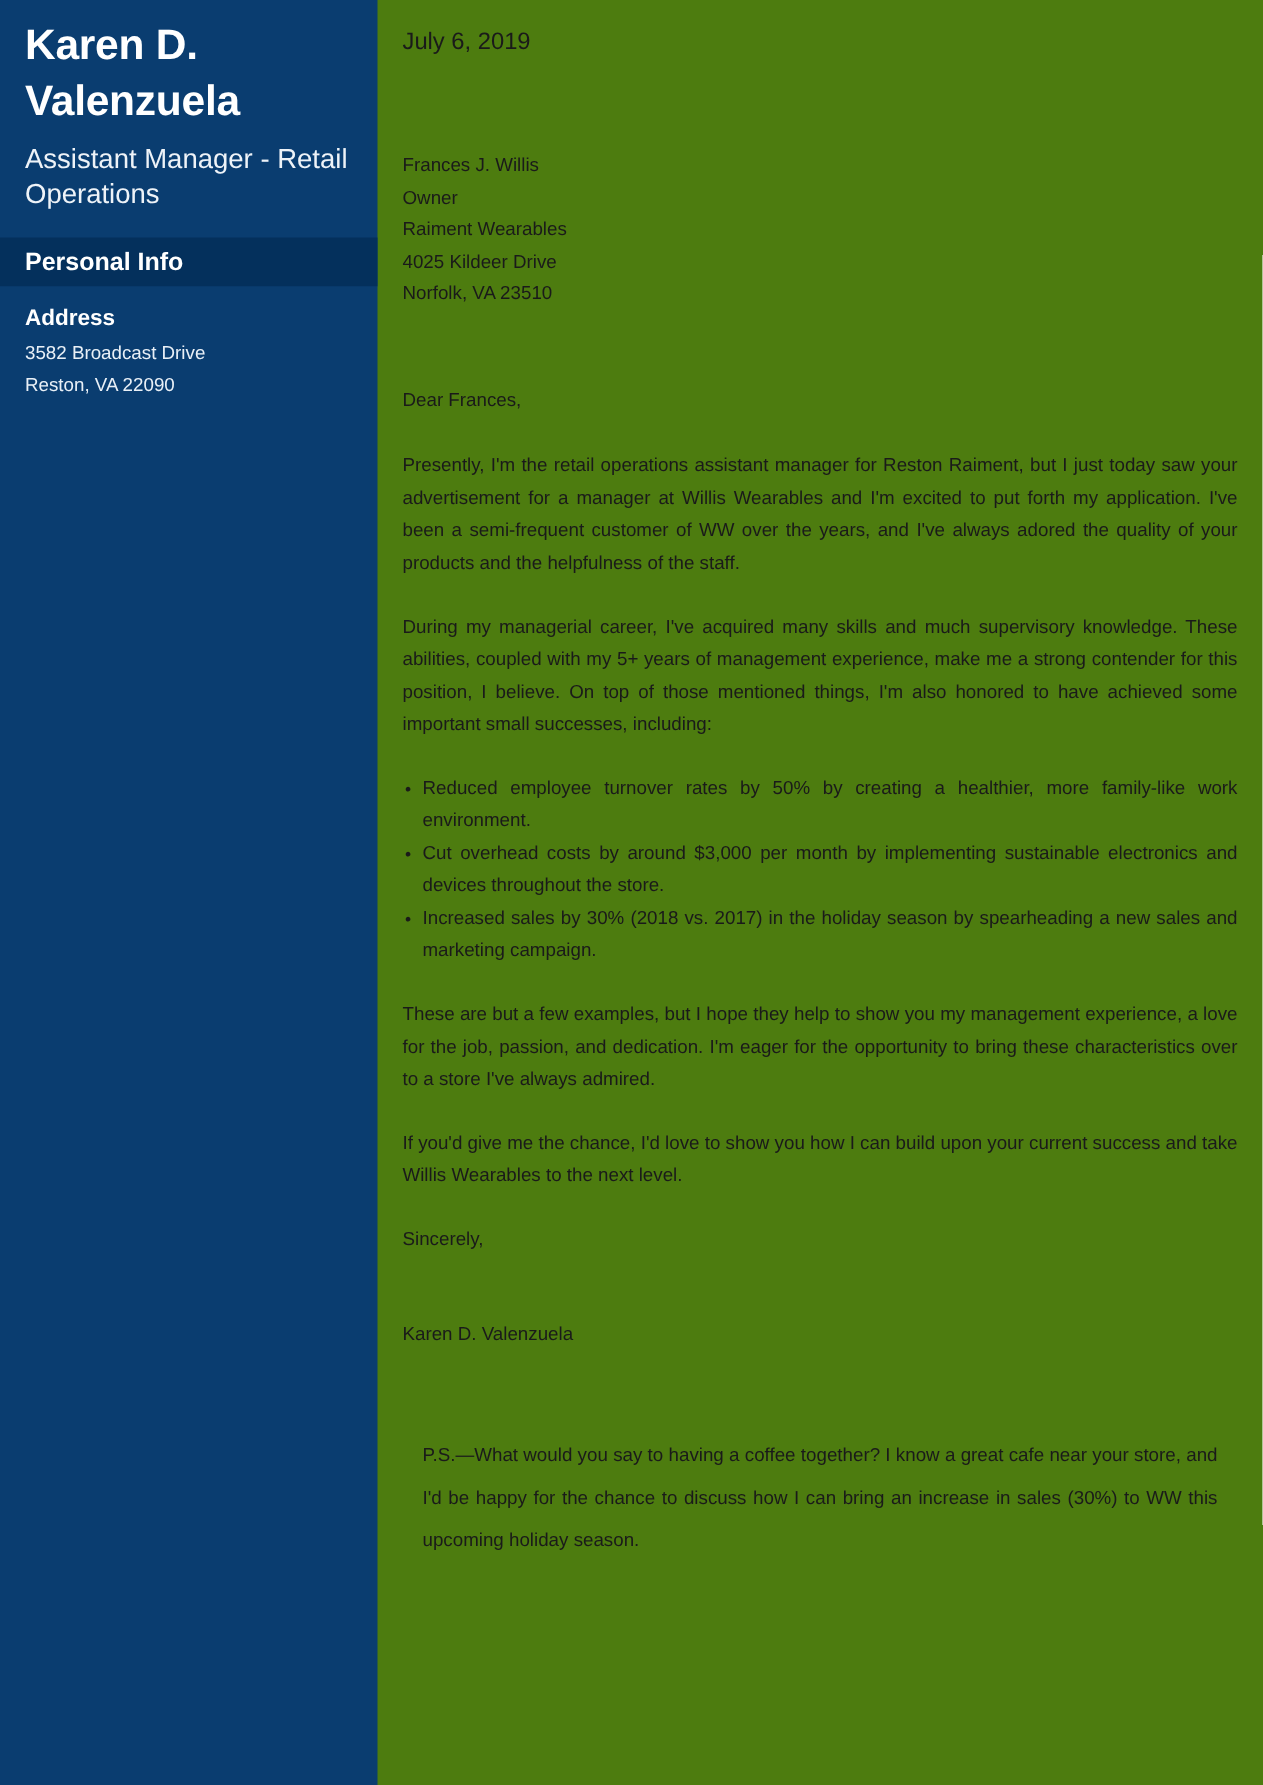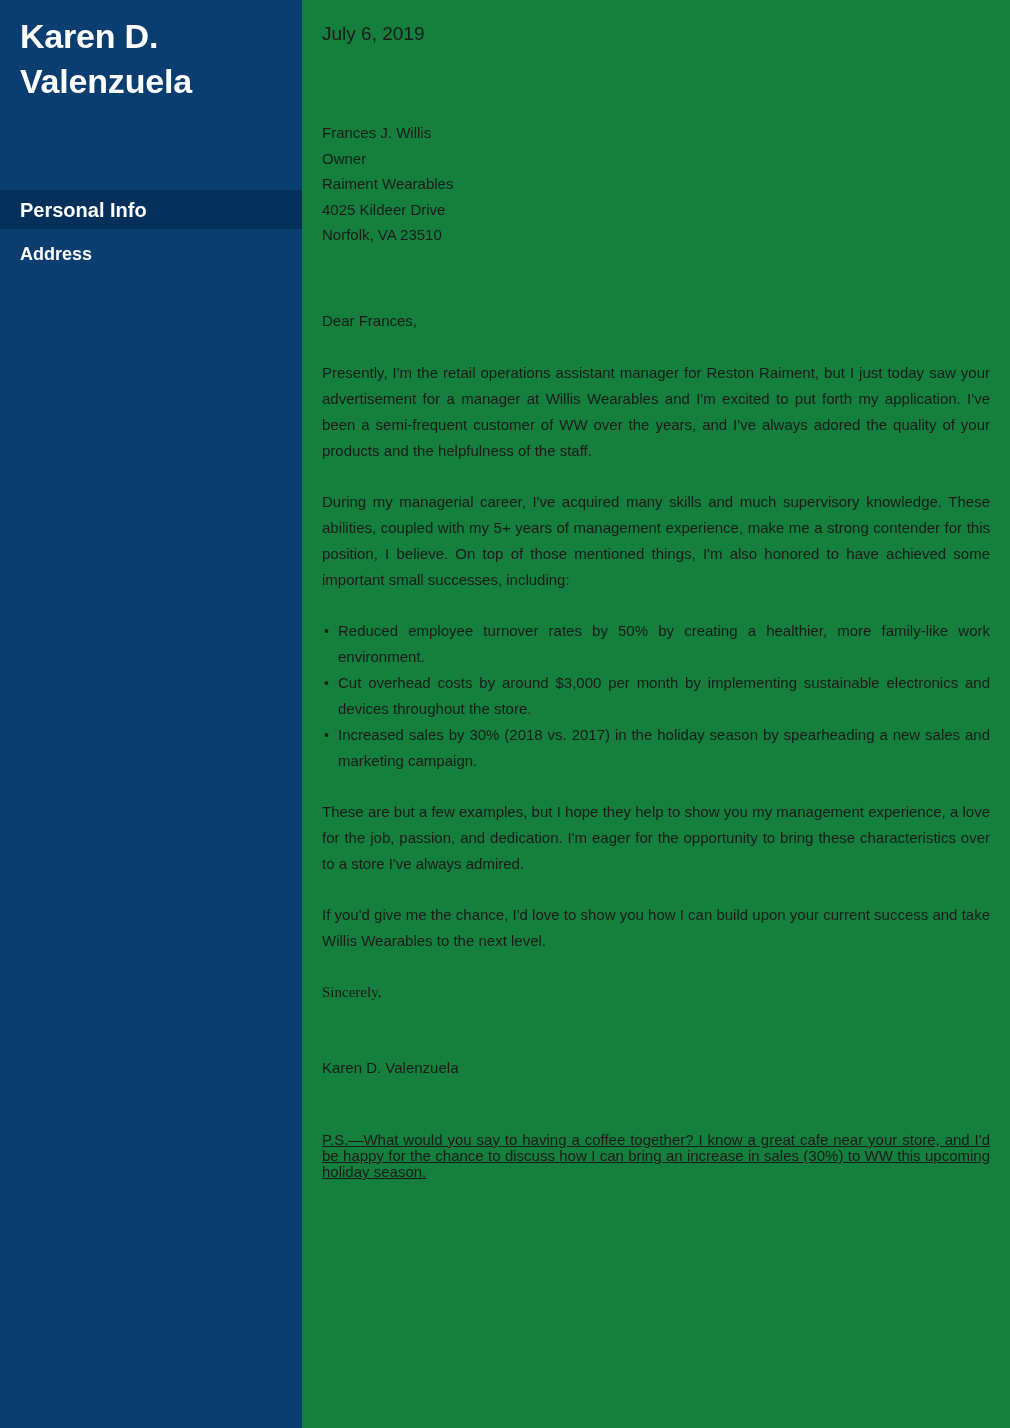--- a/index.html
+++ b/index.html
@@ -8,21 +8,21 @@
     background: #ffffff;
   }
   body {
     font-family: "Liberation Sans", sans-serif;
     -webkit-font-smoothing: antialiased;
   }
   #page {
     position: relative;
     width: 1010px;
     height: 1428px;
-    background: #15803d;
+    background: #4d7c0f;
     overflow: hidden;
   }
 
   
   #sidebar {
     position: absolute;
     left: 0;
     top: 0;
     width: 302px;
     height: 1428px;
@@ -153,56 +153,59 @@
     left: 2px;
     top: 0;
     font-size: 14px;
     line-height: 26px;
     color: #1a1a1a;
   }
   .sign-off {
     font-size: 15px;
     line-height: 26px;
     margin: 0;
-    font-family: Liberation Serif, serif;
   }
   .spacer-sign {
     height: 50px;
   }
   .spacer-ps {
     height: 51px;
   }
   .signature-name {
     font-size: 15px;
     line-height: 26px;
     margin: 0;
   }
   .ps-para {
     font-size: 15px;
-    line-height: 16px;
+    line-height: 34px;
     text-align: justify;
-    margin: 0;
-    text-decoration: underline;
+    margin: 16px;
   }
 </style>
 </head>
 <body>
 
 <div id="page">
 
   <div id="sidebar">
 
     <div class="sb-name">Karen D. Valenzuela</div>
 
+    <div class="sb-title">Assistant Manager - Retail Operations</div>
 
     <div class="sb-band"></div>
     <div class="sb-band-label">Personal Info</div>
 
     <div class="sb-section-heading">Address</div>
 
+    <div class="sb-addr-lines">
+      <div class="sb-addr-line">3582 Broadcast Drive</div>
+      <div class="sb-addr-line">Reston, VA 22090</div>
+    </div>
 
   </div>
 
   <div id="letter">
 
     <div class="l-date">July 6, 2019</div>
 
     <div class="l-recipient">
       <div>Frances J. Willis</div>
       <div>Owner</div>

